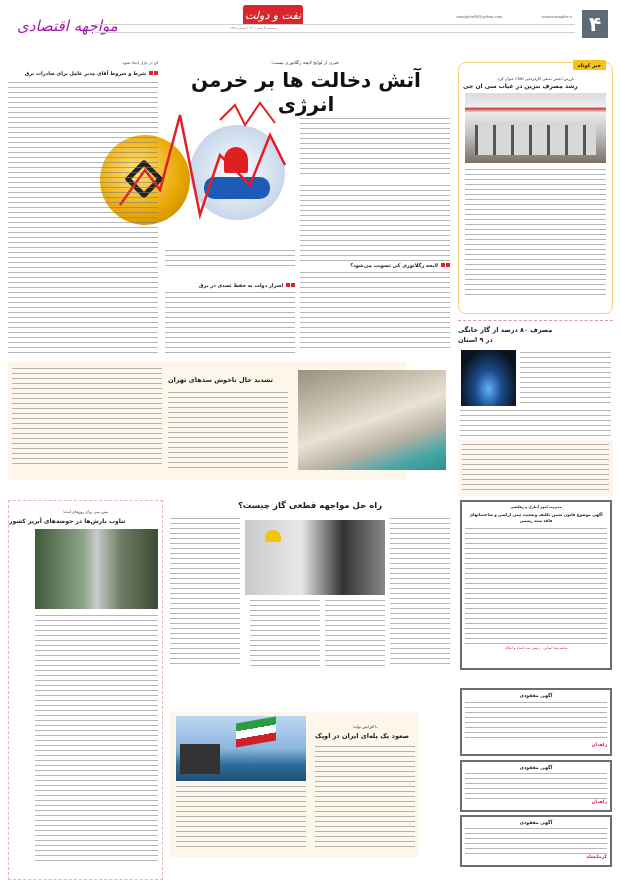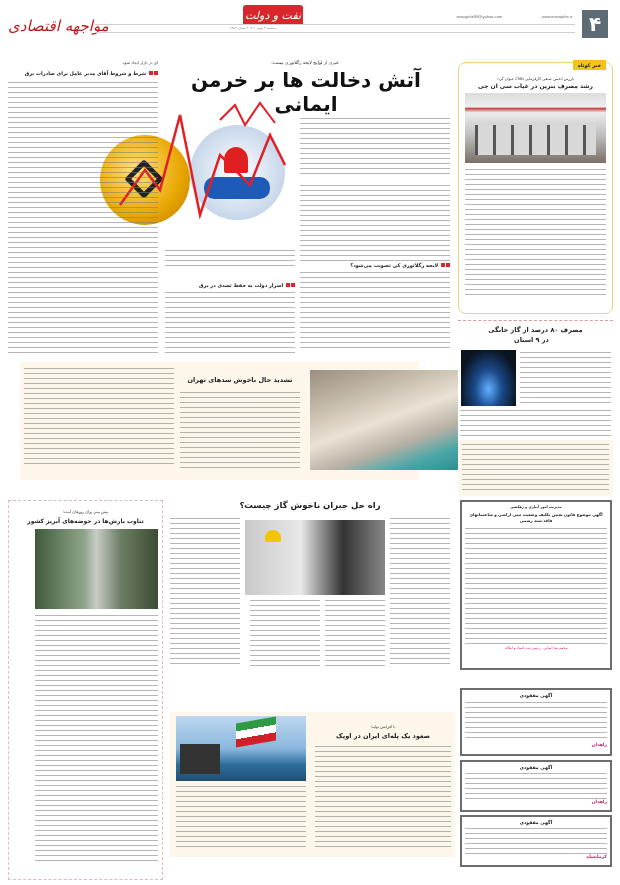--- a/index.html
+++ b/index.html
@@ -3,28 +3,28 @@
 <meta charset="utf-8">
 <style>
 *{box-sizing:border-box;margin:0;padding:0}
 body{width:620px;height:885px;background:#fff;font-family:"DejaVu Sans",sans-serif;position:relative;overflow:hidden;direction:rtl;color:#222}
 .abs{position:absolute}
 .txt{font-size:3.2px;line-height:5.2px;color:#333;text-align:justify}
 .lines{background:repeating-linear-gradient(to bottom,#7a7a7a 0,#7a7a7a 1px,transparent 1px,transparent 5px);opacity:.55}
 .hdr-line{position:absolute;height:1px;background:#cfcfcf}
 .page-num{right:12px;top:10px;width:26px;height:28px;background:#5d6b74;color:#fff;font-size:20px;font-weight:bold;display:flex;align-items:center;justify-content:center}
 .logo-red{left:243px;top:5px;width:60px;height:20px;background:#d9262c;border-radius:3px 3px 0 0;color:#fff;font-size:11px;font-family:"DejaVu Serif",serif;display:flex;align-items:center;justify-content:center;font-style:italic}
-.mast{left:8px;top:17px;font-size:15px;font-family:"DejaVu Serif",serif;font-style:italic;color:#b91c1c}
+.mast{left:17px;top:17px;font-size:15px;font-family:"DejaVu Serif",serif;font-style:italic;color:#a21caf}
 .hsmall{font-size:4px;color:#666;font-family:"Liberation Sans",sans-serif;direction:ltr}
 .box-yellow{border:1px solid #f4d27a;background:#fff;border-radius:6px}
 .tag{background:#f5c21b;color:#222;font-size:5px;font-weight:bold;padding:2px 5px}
 .kicker{font-size:3.8px;color:#333;text-align:center}
 .h1{font-size:20px;font-weight:bold;color:#111;text-align:center;font-family:"DejaVu Sans",sans-serif}
 .h2{font-size:8.5px;font-weight:bold;color:#222;text-align:center}
-.h3{font-size:6.5px;font-weight:bold;color:#222;text-align:center}
+.h3{font-size:6.5px;font-weight:bold;color:#222;text-align:left}
 .h4{font-size:5px;font-weight:bold;color:#222}
 .sq{display:inline-block;width:4px;height:4px;background:#d9262c;margin-left:1px}
 .cream{background:#fdf6ea}
 .ad{border:2px solid #6d6d6d;background:#fff;padding:3px}
 .ad-title{font-size:4.6px;font-weight:bold;text-align:center;color:#222}
 .ad-city{font-size:4.5px;font-weight:bold;color:#d4166b}
 .pink{color:#d4166b;font-size:3.5px}
 .dotted{border-top:1px dashed #d99;}
 </style>
 </head>
@@ -79,21 +79,21 @@
   <div class="lines" style="height:26px;margin-top:3px"></div>
   <div class="ad-city">زاهدان</div>
 </div>
 <div class="abs ad" style="left:460px;top:815px;width:152px;height:52px">
   <div class="ad-title">آگهی مفقودی</div>
   <div class="lines" style="height:26px;margin-top:3px"></div>
   <div class="ad-city">کرمانشاه</div>
 </div>
 
 <div class="abs kicker" style="left:160px;right:170px;top:60px;font-size:4.5px">خبری از لوایح لایحه رگلاتوری نیست؛</div>
-<div class="abs h1" style="left:160px;right:168px;top:68px">آتش دخالت ها بر خرمن ایمانی</div>
+<div class="abs h1" style="left:160px;right:168px;top:68px">آتش دخالت ها بر خرمن انرژی</div>
 <div class="abs" style="left:100px;top:95px;width:190px;height:150px">
   <div class="abs" style="left:0;top:40px;width:90px;height:90px;border-radius:50%;background:radial-gradient(circle at 40% 40%,#ffe27a,#e8a500 60%,#b77a00)">
     <div style="position:absolute;left:30px;top:30px;width:28px;height:28px;border:5px solid #222;border-radius:3px;transform:rotate(45deg)"></div>
   </div>
   <div class="abs" style="left:90px;top:30px;width:95px;height:95px;border-radius:50%;background:radial-gradient(circle,#fff,#c7d7ea 70%)">
     <div style="position:absolute;left:34px;top:22px;width:24px;height:26px;background:#e02020;border-radius:50% 50% 10% 10%"></div>
     <div style="position:absolute;left:14px;top:52px;width:66px;height:22px;background:#1e5bb8;border-radius:10px"></div>
   </div>
   <svg class="abs" style="left:0;top:0" width="190" height="150" viewBox="0 0 190 150">
     <polyline points="20,110 45,75 60,95 80,20 100,120 120,60 150,90 170,40 185,70" fill="none" stroke="#e31e24" stroke-width="2.5"></polyline>
@@ -105,44 +105,44 @@
 <div class="abs h4" style="left:300px;right:170px;top:262px;text-align:right"><span class="sq"></span><span class="sq"></span> <span>لایحه رگلاتوری کی تصویب می‌شود؟</span></div>
 <div class="abs lines" style="left:300px;right:170px;top:272px;height:80px"></div>
 <div class="abs lines" style="left:165px;width:130px;top:250px;height:20px"></div>
 <div class="abs h4" style="left:165px;width:130px;top:282px;text-align:right"><span class="sq"></span><span class="sq"></span> <span>اصرار دولت به حفظ تصدی در برق</span></div>
 <div class="abs lines" style="left:165px;width:130px;top:292px;height:62px"></div>
 
 <div class="abs txt" style="left:8px;width:150px;top:60px;font-size:4px;text-align:right">ای در بازار ایجاد شود.</div>
 <div class="abs h4" style="left:8px;width:150px;top:70px;text-align:right"><span class="sq"></span><span class="sq"></span> <span>شرط و شروط آقای مدیر عامل برای صادرات برق</span></div>
 <div class="abs lines" style="left:8px;width:150px;top:82px;height:275px"></div>
 
-<div class="abs cream" style="left:20px;width:399px;top:362px;height:118px">
+<div class="abs cream" style="left:8px;width:399px;top:362px;height:118px">
   <div class="abs lines" style="left:4px;width:150px;top:6px;height:100px"></div>
   <div class="abs h3" style="left:160px;width:120px;top:14px;font-size:6.5px">تشدید حال ناخوش سدهای تهران</div>
   <div class="abs lines" style="left:160px;width:120px;top:30px;height:80px"></div>
   <div class="abs" style="left:290px;top:8px;width:148px;height:100px;background:linear-gradient(160deg,#9a8f80 0,#c9bfae 30%,#e9e3d6 50%,#b6b0a4 70%,#4aa7a8 85%,#2e8f8e 100%)"></div>
 </div>
 
-<div class="abs h2" style="left:170px;width:280px;top:500px">راه حل جبران ناخوش گاز چیست؟</div>
+<div class="abs h2" style="left:170px;width:280px;top:500px">راه حل مواجهه قطعی گاز چیست؟</div>
 <div class="abs lines" style="left:390px;width:60px;top:518px;height:150px"></div>
 <div class="abs lines" style="left:325px;width:60px;top:600px;height:68px"></div>
 <div class="abs lines" style="left:250px;width:70px;top:600px;height:68px"></div>
 <div class="abs lines" style="left:170px;width:70px;top:518px;height:150px"></div>
 <div class="abs" style="left:245px;top:520px;width:140px;height:75px;background:linear-gradient(90deg,#c9c9c9,#e8e8e8 40%,#333 70%,#888)">
   <div style="position:absolute;left:20px;top:10px;width:16px;height:12px;background:#f2c500;border-radius:8px 8px 2px 2px"></div>
 </div>
 
 <div class="abs" style="left:8px;width:155px;top:500px;height:380px;border:1px dashed #e4b8b8">
   <div class="abs kicker" style="left:0;right:0;top:8px">پیش بینی برای روزهای آینده؛</div>
   <div class="abs h3" style="left:0;right:0;top:16px;font-size:6px">تناوب بارش‌ها در حوضه‌های آبریز کشور</div>
   <div class="abs" style="left:26px;right:4px;top:28px;height:80px;background:linear-gradient(90deg,#3f5a3a,#8fa58a 40%,#c8ccc8 50%,#6b7d62 70%,#3d4c35)"></div>
   <div class="abs lines" style="left:26px;right:4px;top:114px;height:250px"></div>
 </div>
 
-<div class="abs cream" style="left:170px;width:285px;top:712px;height:145px">
+<div class="abs cream" style="left:170px;width:249px;top:712px;height:145px">
   <div class="abs" style="left:6px;top:4px;width:130px;height:65px;background:linear-gradient(#bcd7ef 0,#8bb7de 50%,#2e6e9c 75%,#1f4f72 100%)">
     <div style="position:absolute;left:60px;top:4px;width:40px;height:24px;background:linear-gradient(#2f9a43 0,#2f9a43 33%,#fff 33%,#fff 66%,#d0202a 66%);transform:skewY(-10deg)"></div>
     <div style="position:absolute;left:4px;top:28px;width:40px;height:30px;background:#333"></div>
   </div>
   <div class="abs kicker" style="left:145px;right:4px;top:12px">با افزایش تولید؛</div>
   <div class="abs h3" style="left:145px;right:4px;top:20px">صعود یک پله‌ای ایران در اوپک</div>
   <div class="abs lines" style="left:145px;right:4px;top:34px;height:102px"></div>
   <div class="abs lines" style="left:6px;width:130px;top:74px;height:62px"></div>
 </div>
 

